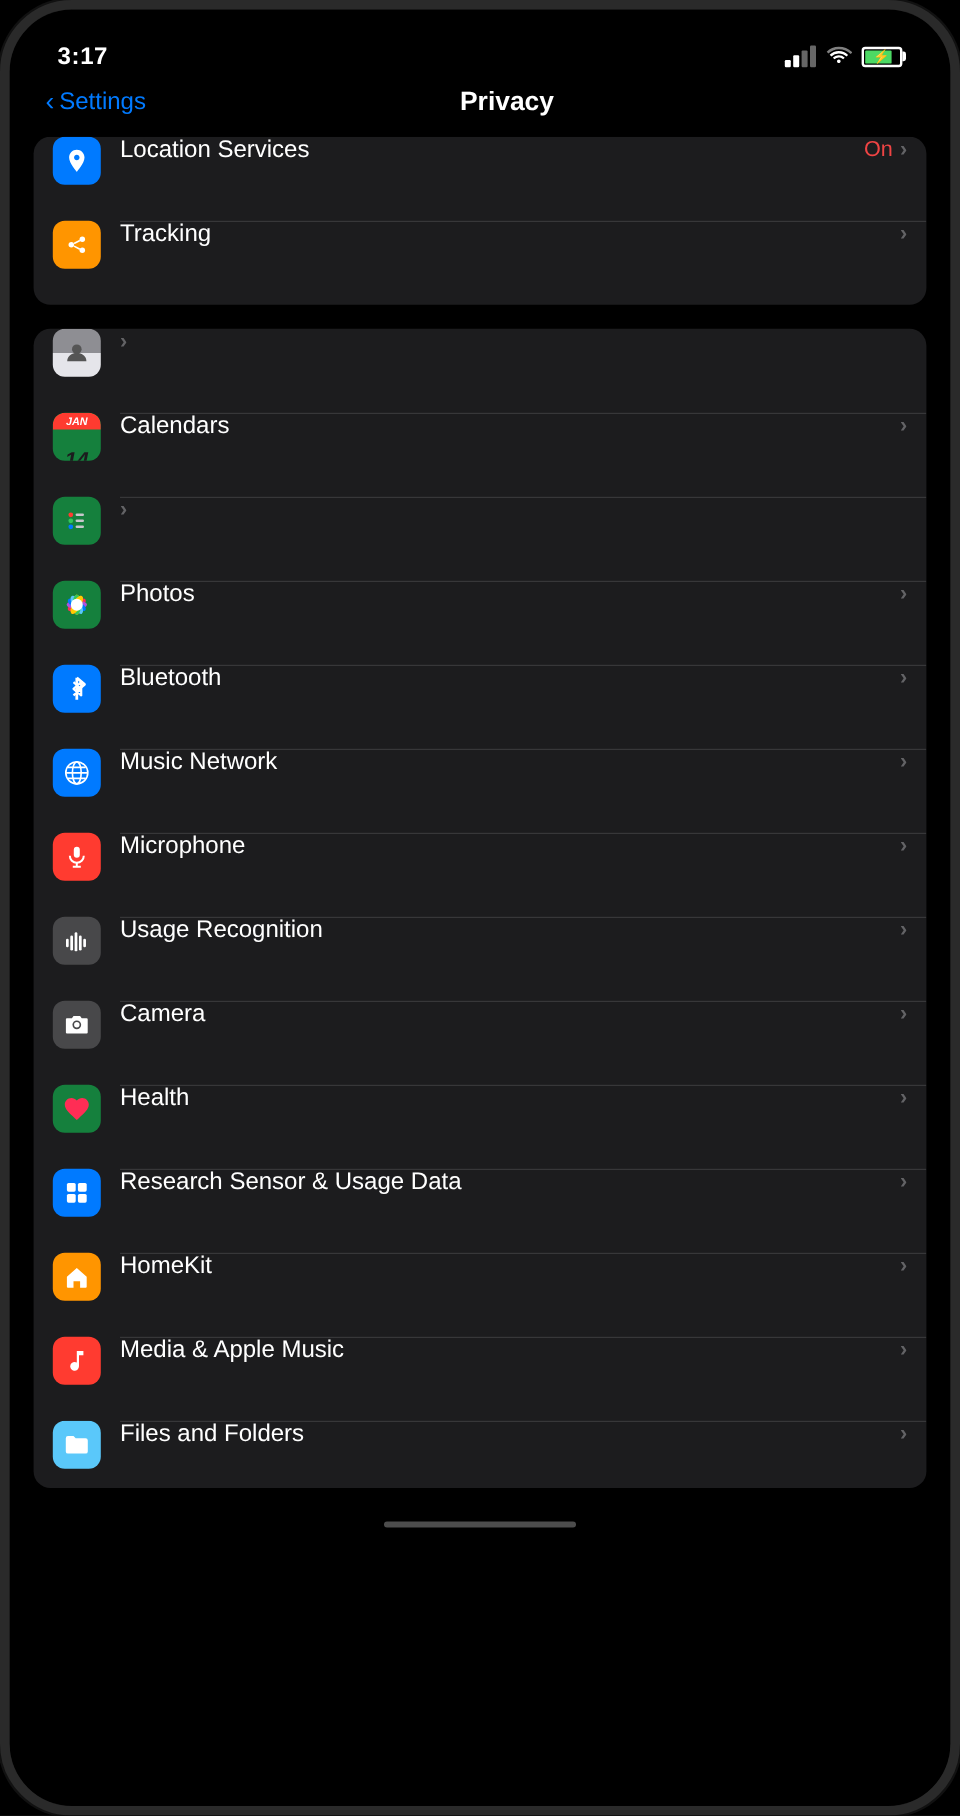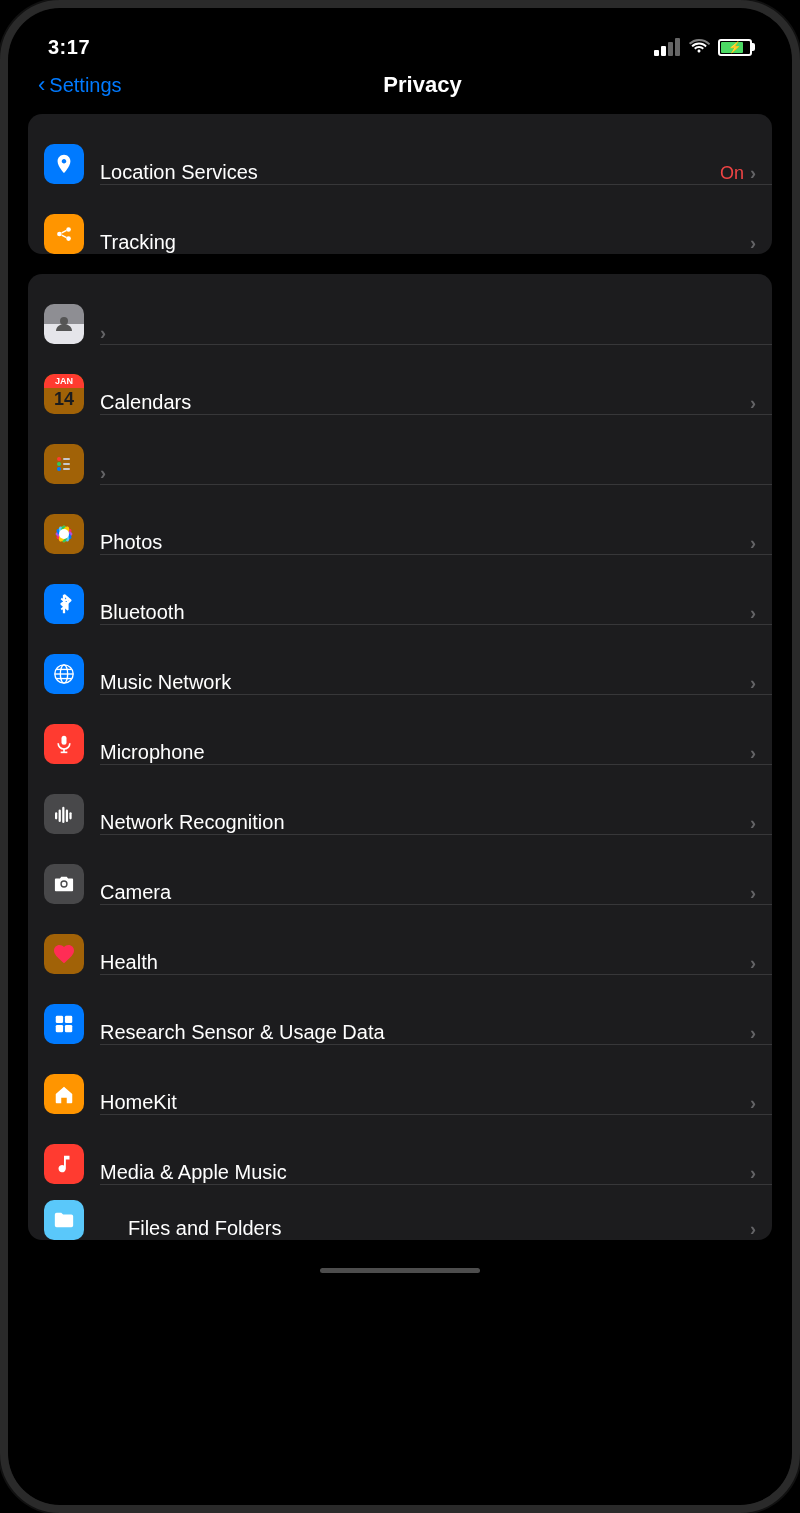--- a/index.html
+++ b/index.html
@@ -144,21 +144,21 @@
     }
     
     .settings-group {
       background: #1c1c1e;
       border-radius: 14px;
       margin-bottom: 20px;
       overflow: hidden;
     }
     .settings-row {
       display: flex;
-      align-items: flex-end;
+      align-items: flex-start;
       padding: 0 16px;
       height: 70px;
       position: relative;
       cursor: pointer;
     }
     .settings-row:not(:last-child)::after {
       content: '';
       position: absolute;
       bottom: 0;
       left: 72px;
@@ -190,35 +190,34 @@
     }
     .row-chevron {
       color: #636366;
       font-size: 18px;
       font-weight: 600;
     }
     
     .icon-blue { background: #007aff; }
     .icon-orange { background: #ff9500; }
     .icon-red { background: #ff3b30; }
-    .icon-white { background: #a16207; }
+    .icon-white { background: #15803d; font-style: italic; }
     .icon-dark-gray { background: #48484a; }
     .icon-blue-globe { background: #007aff; }
     
     .icon-inner {
       color: #fff;
       font-size: 22px;
       display: flex;
       align-items: center;
       justify-content: center;
     }
     
     .last-row-partial {
       height: 50px;
-      gap: 28px;
     }
     .bottom-home-indicator {
       width: 160px;
       height: 5px;
       background: rgba(255,255,255,0.3);
       border-radius: 3px;
       margin: 0 auto;
       margin-top: 8px;
     }
   </style>
@@ -307,21 +306,21 @@
               <circle cx="12" cy="9" r="4" fill="#555"></circle>
               <path d="M4 19c0-4 3.6-7 8-7s8 3 8 7" fill="#555"></path>
             </svg>
           </div>
           <span class="row-chevron">›</span>
         </div>
 
         <div class="settings-row">
           <div class="row-icon icon-white" style="display:flex;flex-direction:column;align-items:center;justify-content:flex-start;padding:0;overflow:hidden;">
             <div style="background:#ff3b30;width:100%;text-align:center;font-size:9px;color:#fff;font-weight:700;padding:2px 0;border-radius:10px 10px 0 0;">JAN</div>
-            <div style="color:#1c1c1e;font-size:18px;font-weight:700;line-height:1.2;margin-top:1px;">14</div>
+            <div style="color:#1c1c1e;font-size:18px;font-weight:700;line-height:1.2;margin-top:15px;">14</div>
           </div>
           <span class="row-label">Calendars</span>
           <span class="row-chevron">›</span>
         </div>
 
         <div class="settings-row">
           <div class="row-icon icon-white">
             <svg width="24" height="24" viewBox="0 0 24 24">
               <circle cx="7" cy="7" r="2" fill="#ff3b30"></circle>
               <circle cx="7" cy="12" r="2" fill="#34c759"></circle>
@@ -403,21 +402,21 @@
             <span class="icon-inner">
               <svg width="22" height="18" viewBox="0 0 24 20" fill="white">
                 <rect x="2" y="8" width="2.5" height="8" rx="1.25" fill="white"></rect>
                 <rect x="6" y="5" width="2.5" height="14" rx="1.25" fill="white"></rect>
                 <rect x="10" y="2" width="2.5" height="18" rx="1.25" fill="white"></rect>
                 <rect x="14" y="5" width="2.5" height="14" rx="1.25" fill="white"></rect>
                 <rect x="18" y="8" width="2.5" height="8" rx="1.25" fill="white"></rect>
               </svg>
             </span>
           </div>
-          <span class="row-label">Network Recognition</span>
+          <span class="row-label">Usage Recognition</span>
           <span class="row-chevron">›</span>
         </div>
 
         <div class="settings-row">
           <div class="row-icon icon-dark-gray">
             <span class="icon-inner">
               <svg width="22" height="20" viewBox="0 0 24 22" fill="white">
                 <path d="M9 3l-1.5 2H3a1 1 0 00-1 1v12a1 1 0 001 1h18a1 1 0 001-1V6a1 1 0 00-1-1h-4.5L15 3H9z" fill="white"></path>
                 <circle cx="12" cy="11" r="4" fill="#48484a"></circle>
                 <circle cx="12" cy="11" r="2.5" fill="white"></circle>

